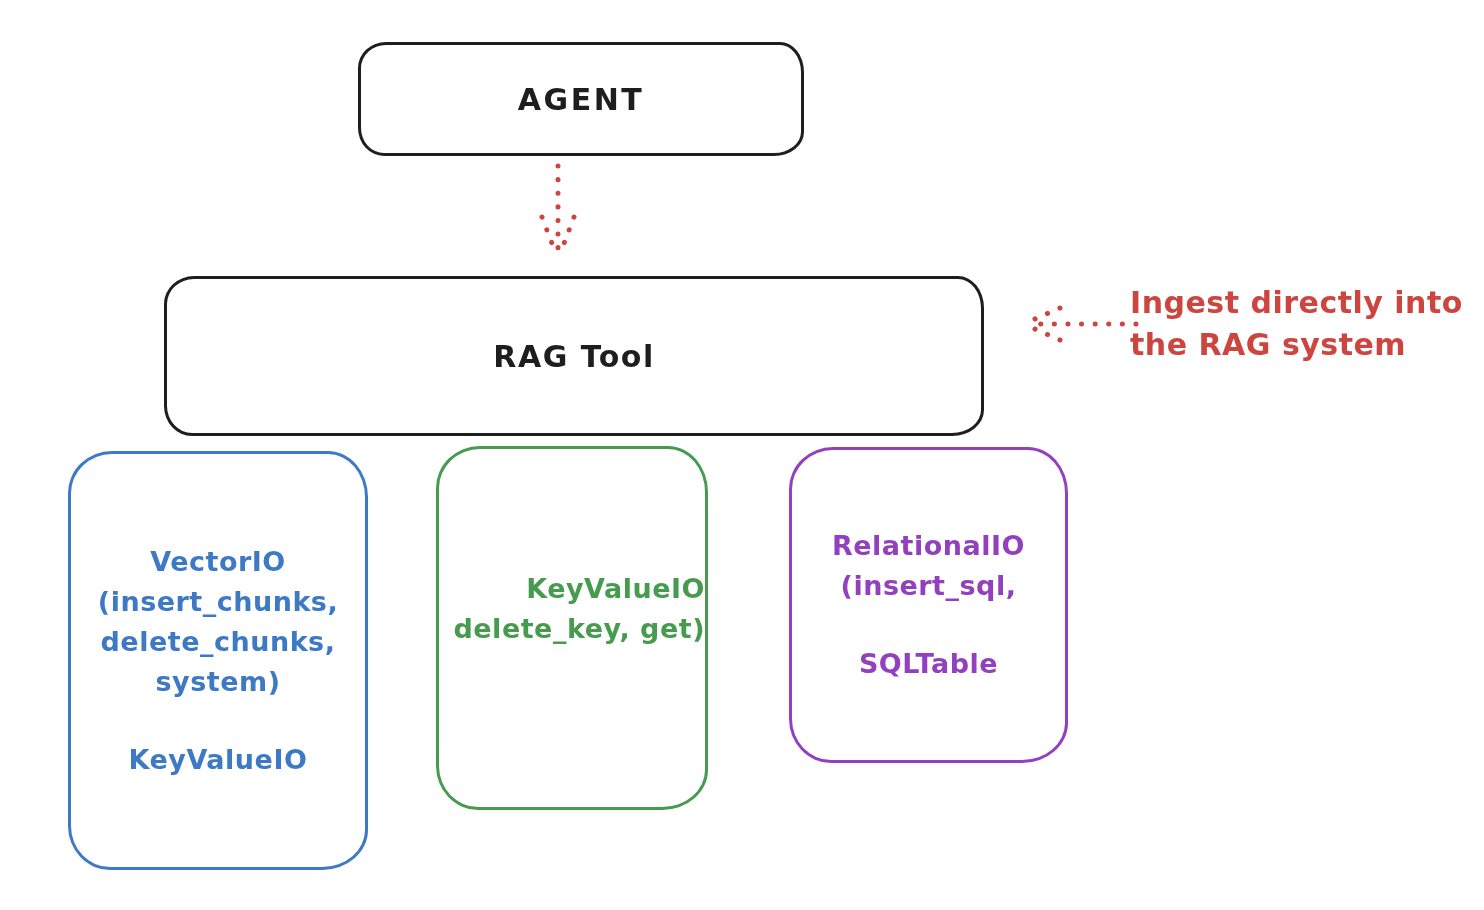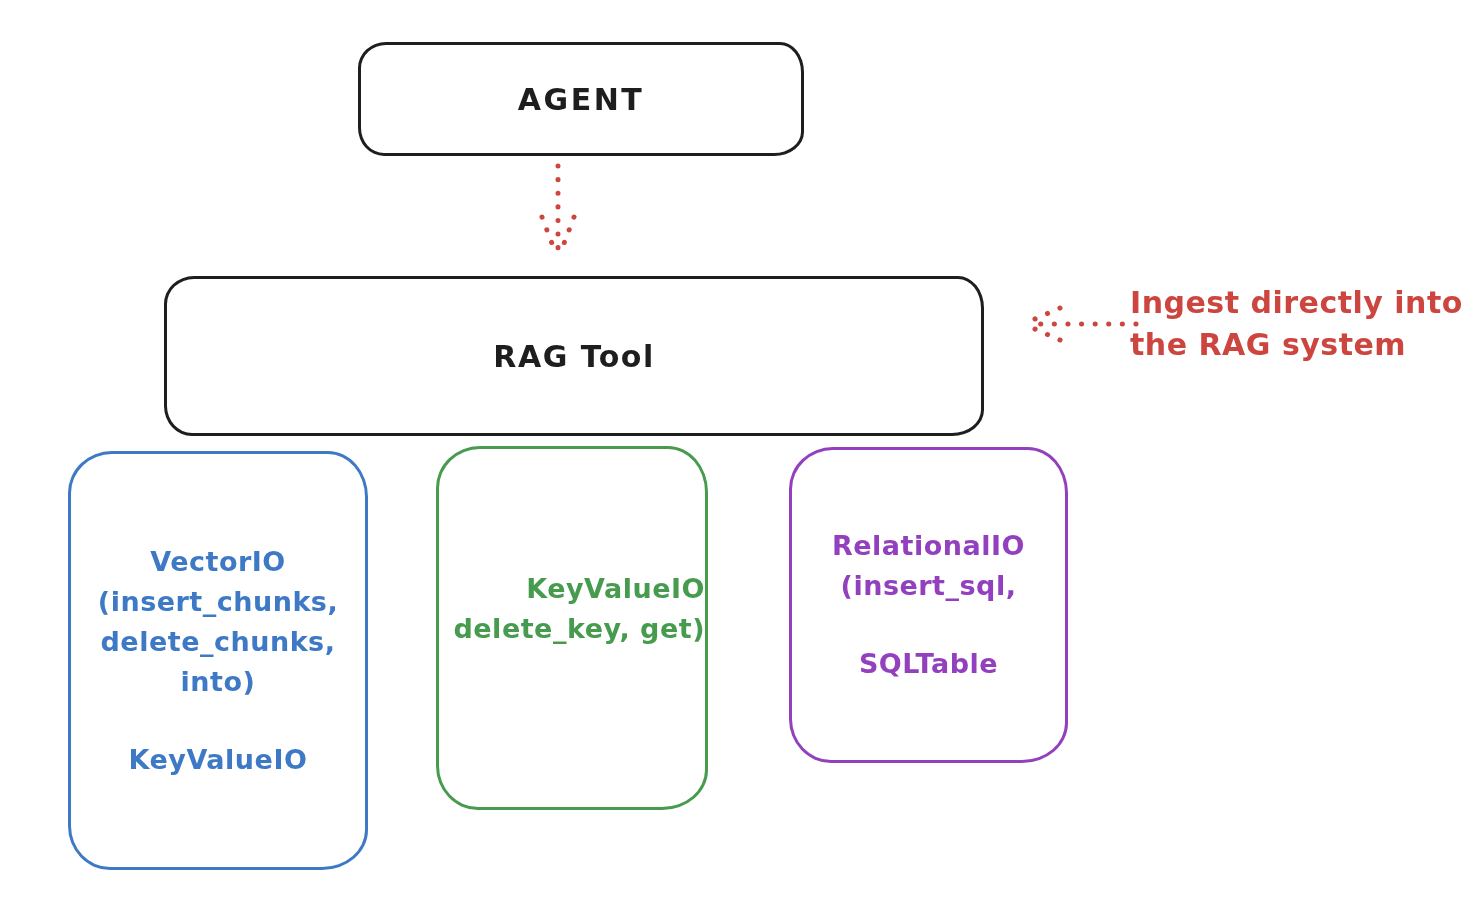--- a/index.html
+++ b/index.html
@@ -116,21 +116,21 @@
 
   <div id="annotation">
     <div>Ingest directly into</div>
     <div>the RAG system</div>
   </div>
 
   <div class="io-box" id="vector-box">
     <div>VectorIO</div>
     <div>(insert_chunks,</div>
     <div>delete_chunks,</div>
-    <div>into)</div>
+    <div>system)</div>
     <div class="line-gap"></div>
     <div>KeyValueIO</div>
   </div>
 
   <div class="io-box" id="keyvalue-box">
     <div>KeyValueIO</div>
     <div>delete_key, get)</div>
     <div class="line-gap"></div>
   </div>
 

